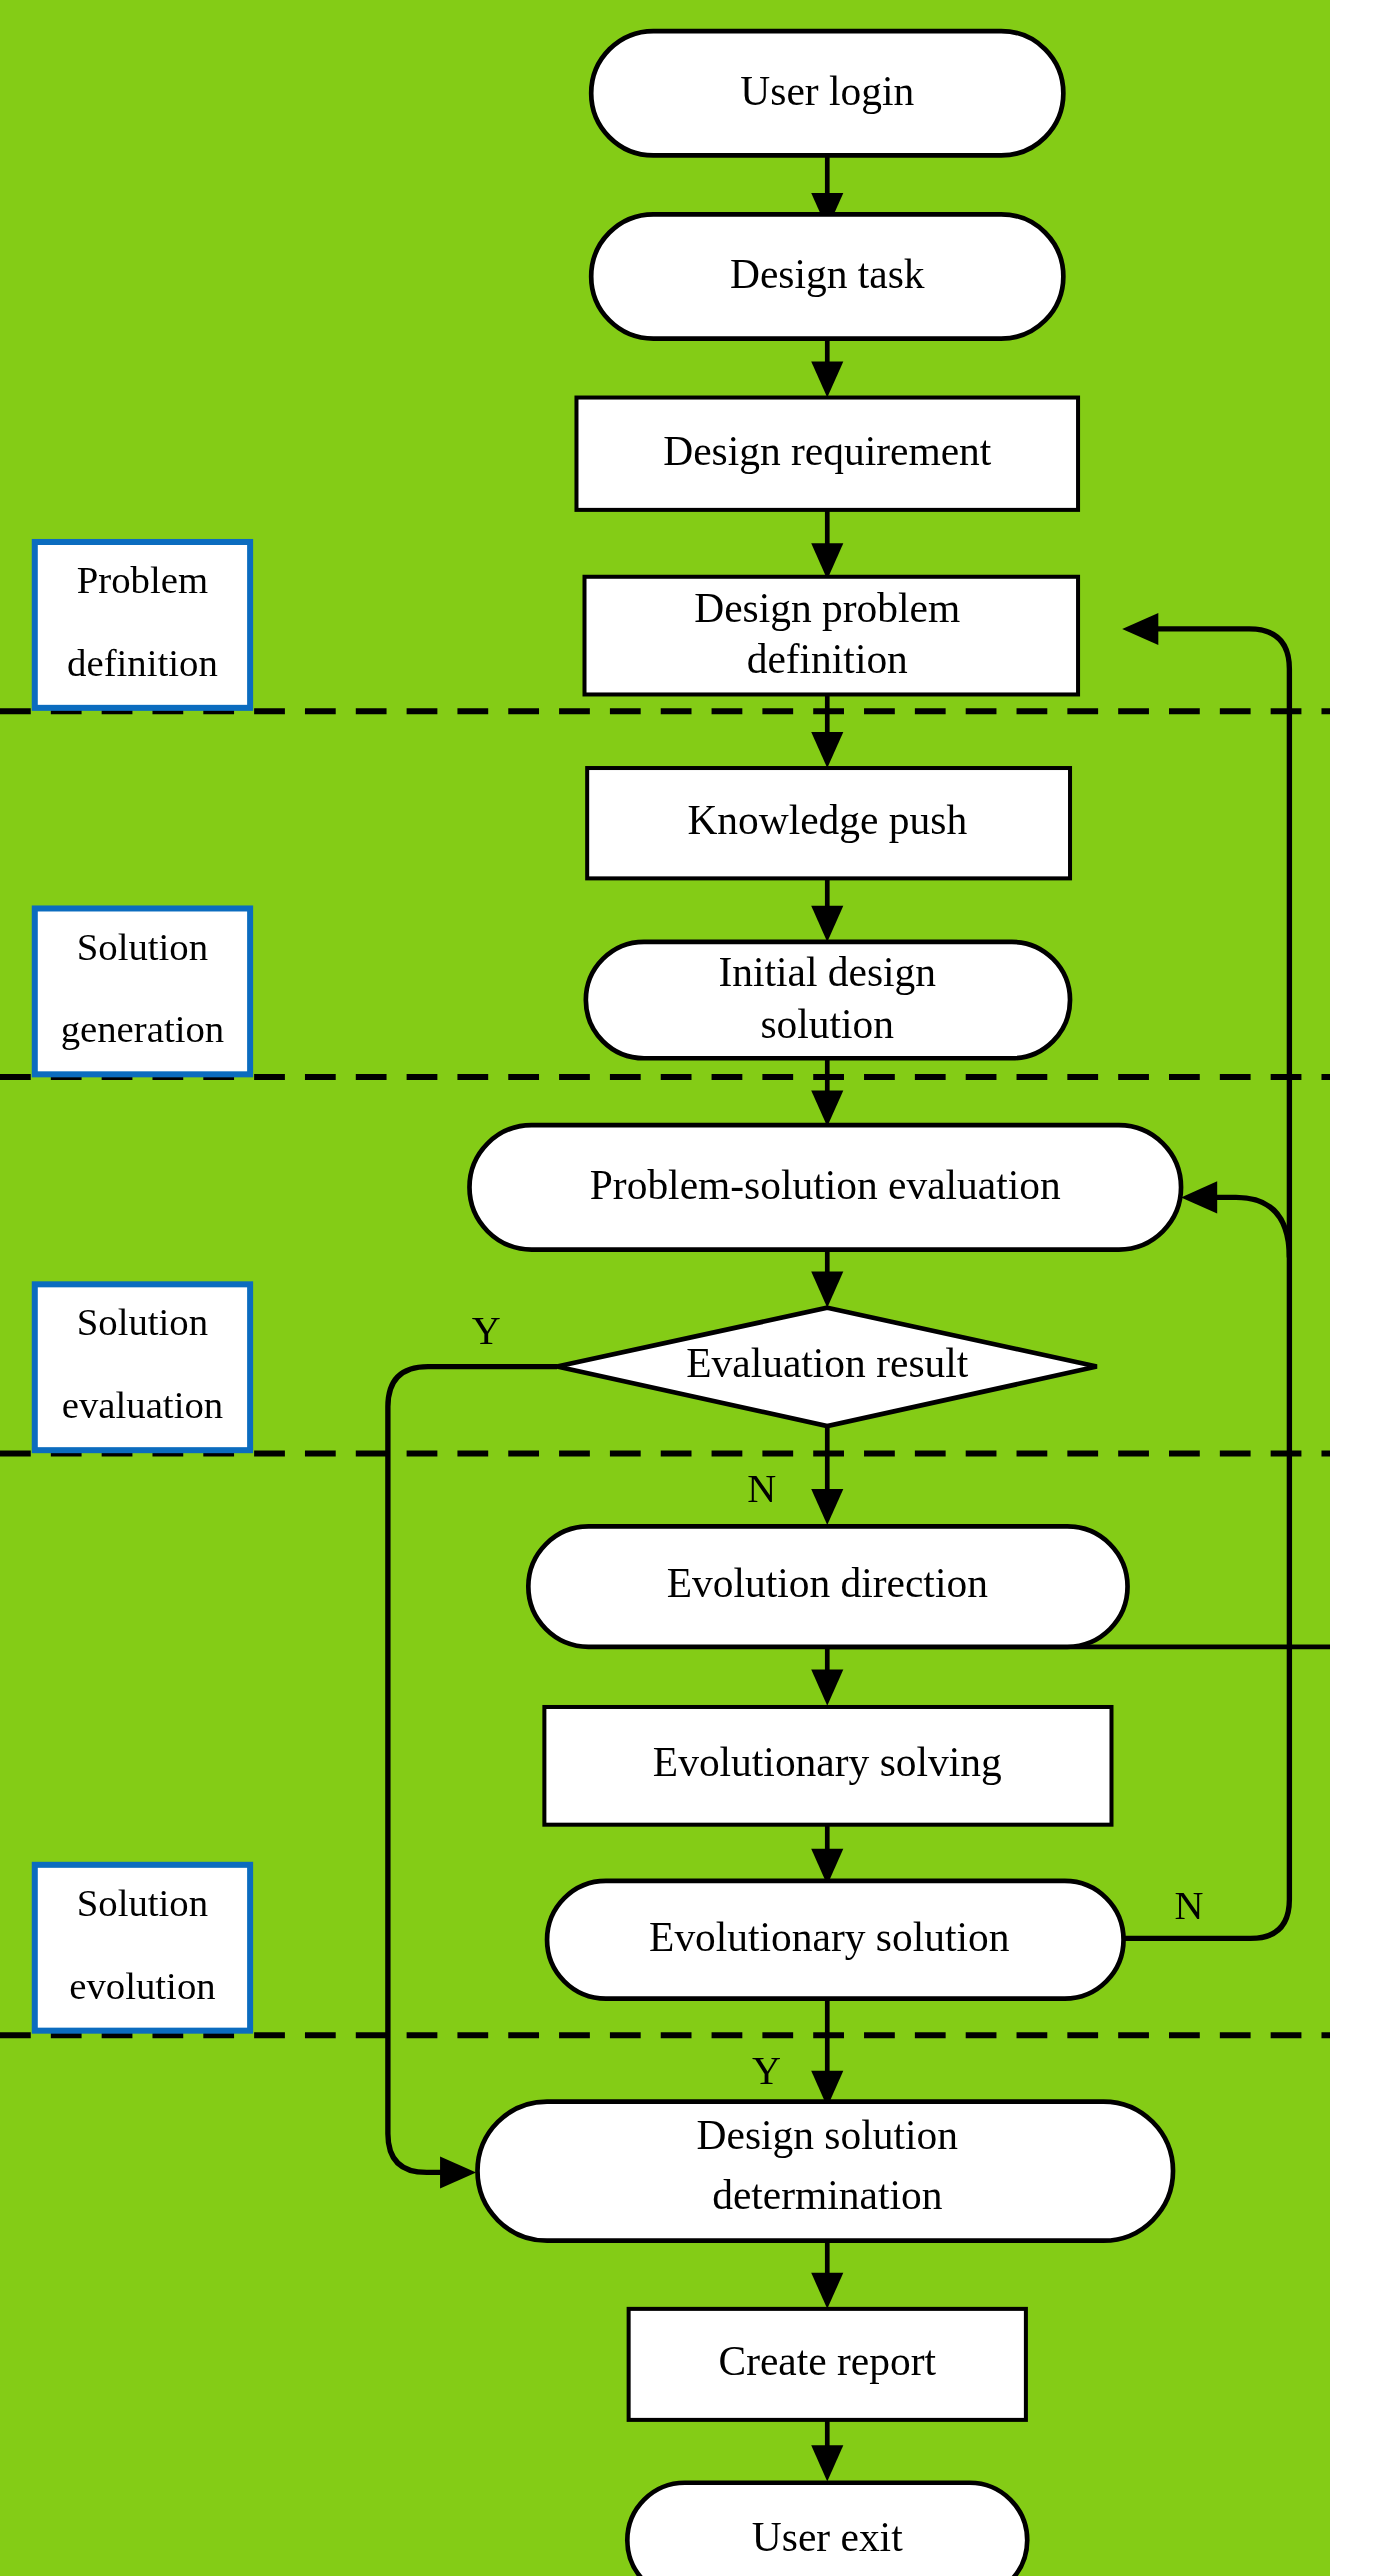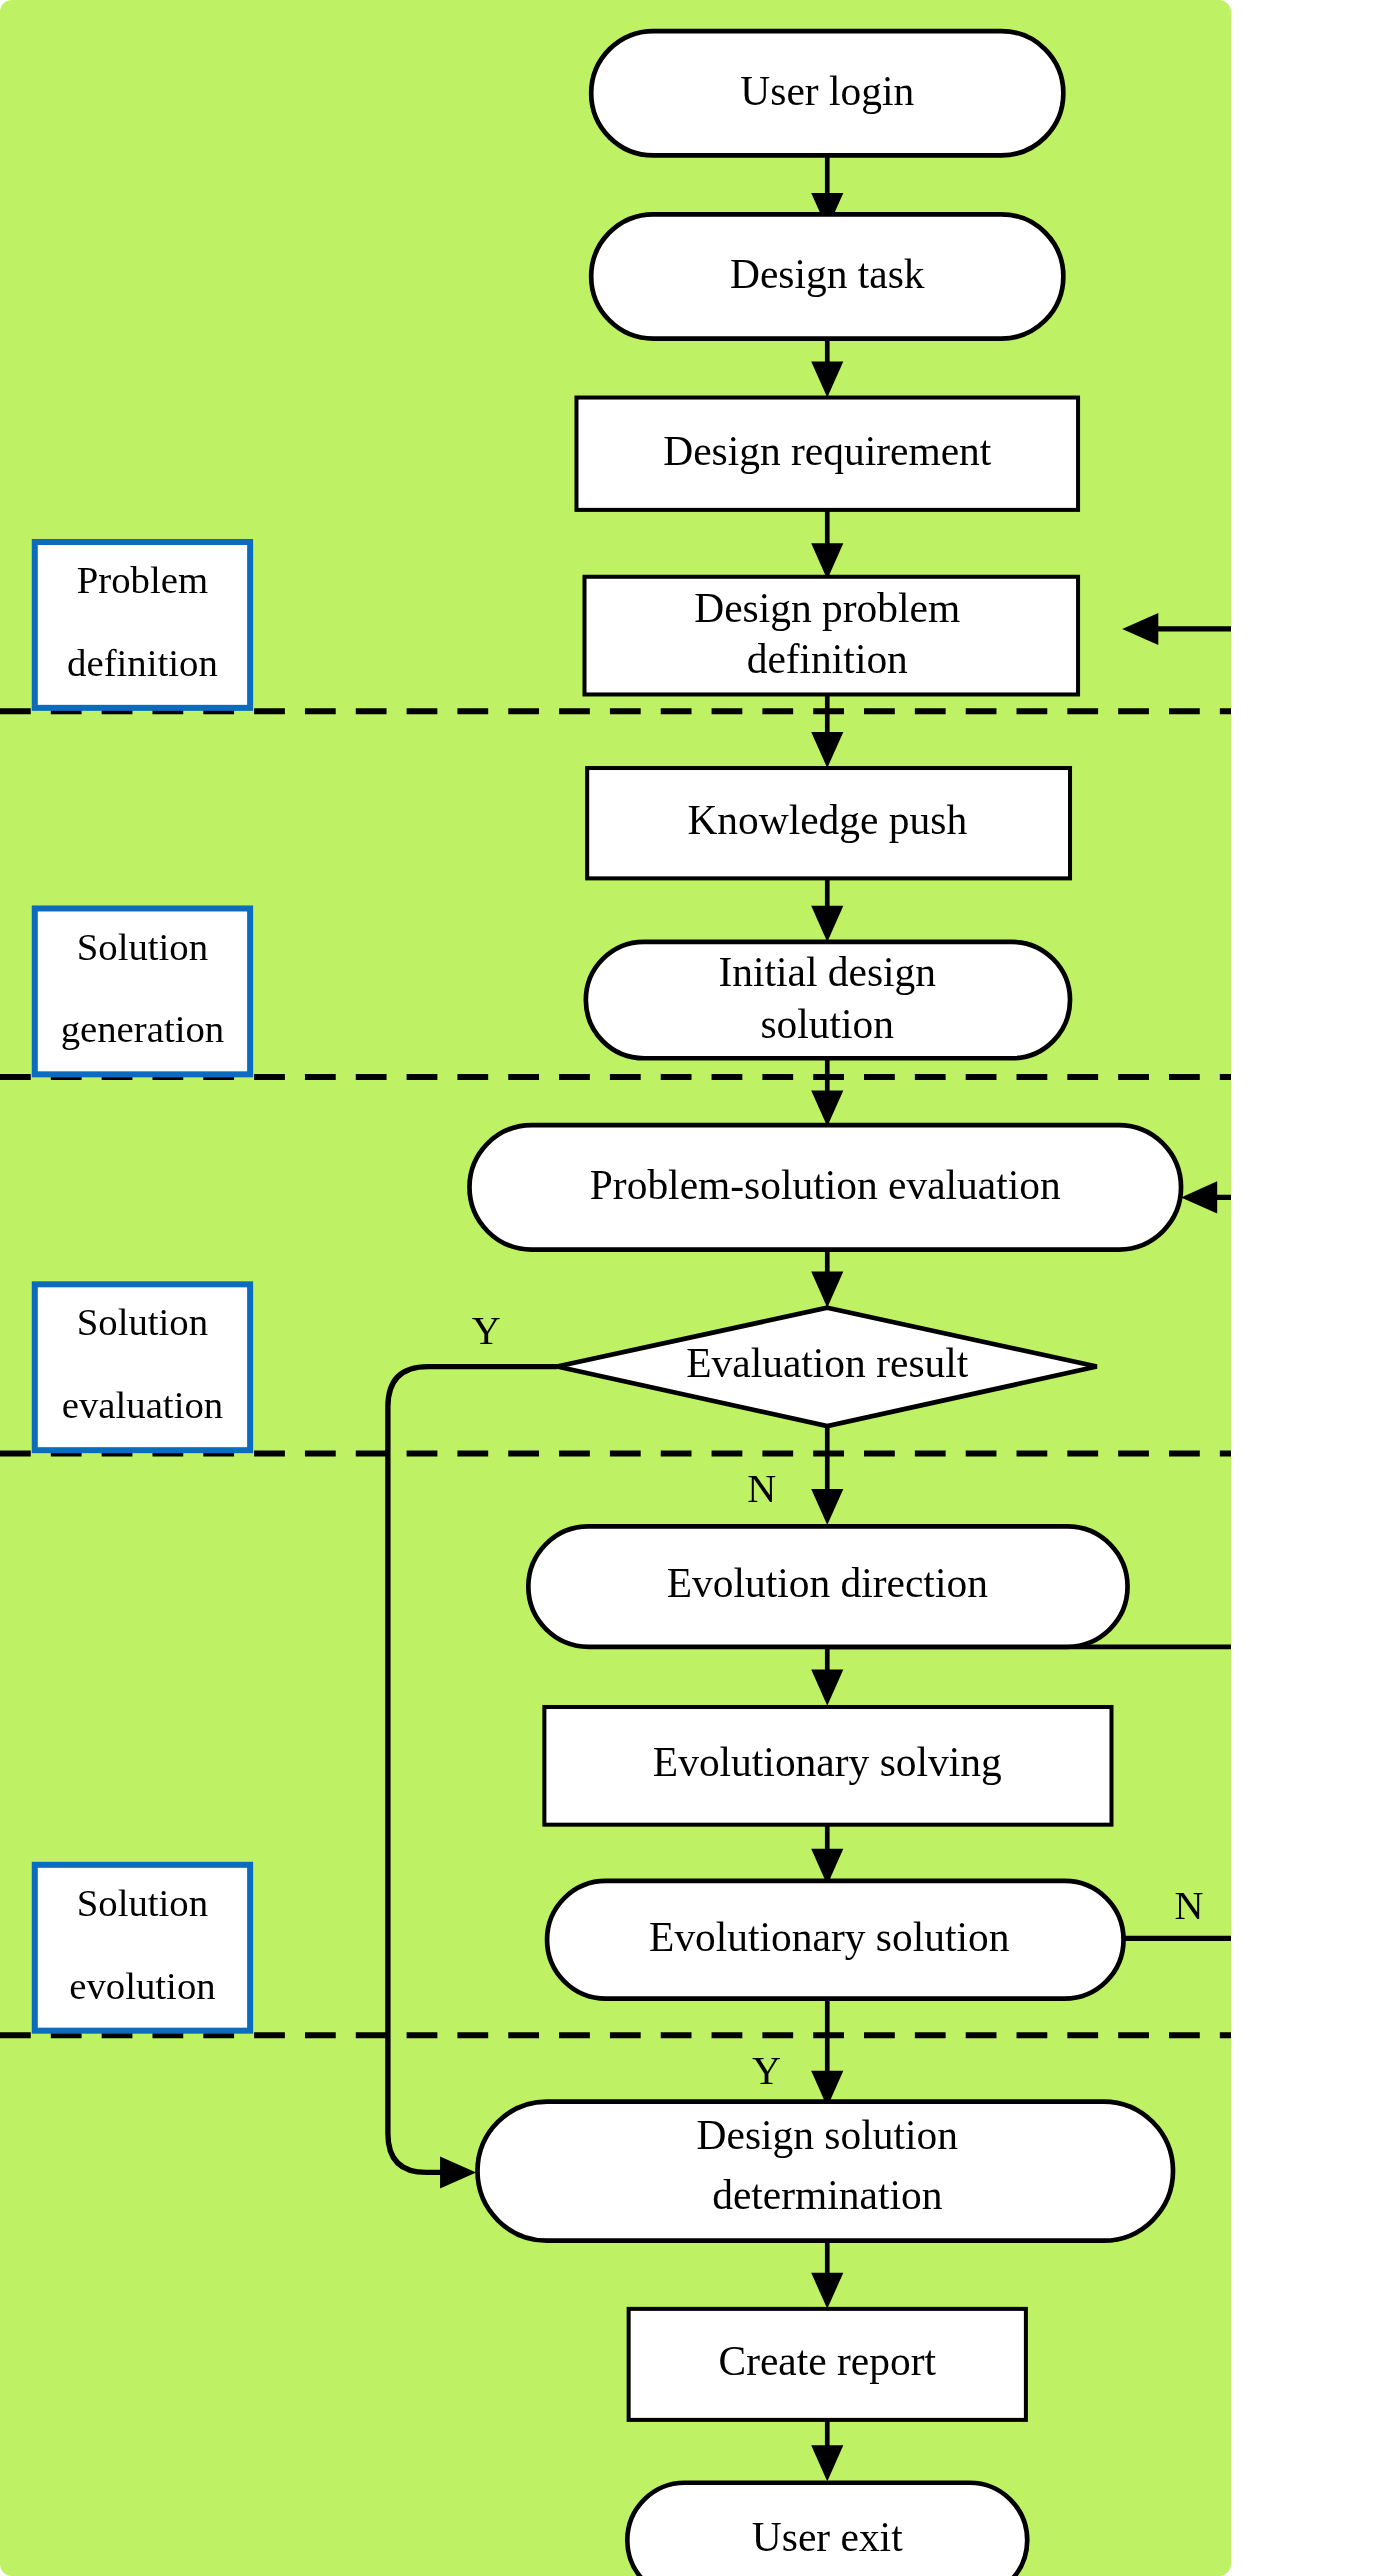--- a/index.html
+++ b/index.html
@@ -5,25 +5,24 @@
   html, body {
     margin: 0;
     padding: 0;
     background: #ffffff;
   }
   body {
     font-family: "Liberation Serif", "DejaVu Serif", serif;
   }
   #flow-root {
     position: relative;
-    width: 1231px;
+    width: 1330px;
     height: 2576px;
-    background: #bef264;
+    background: #84cc16;
     overflow: hidden;
-    border-radius: 12px;
   }
   svg#flow-svg {
     display: block;
     width: 1379px;
     height: 2576px;
   }
   .node-shape {
     fill: #ffffff;
     stroke: #000000;
     stroke-width: 7;

